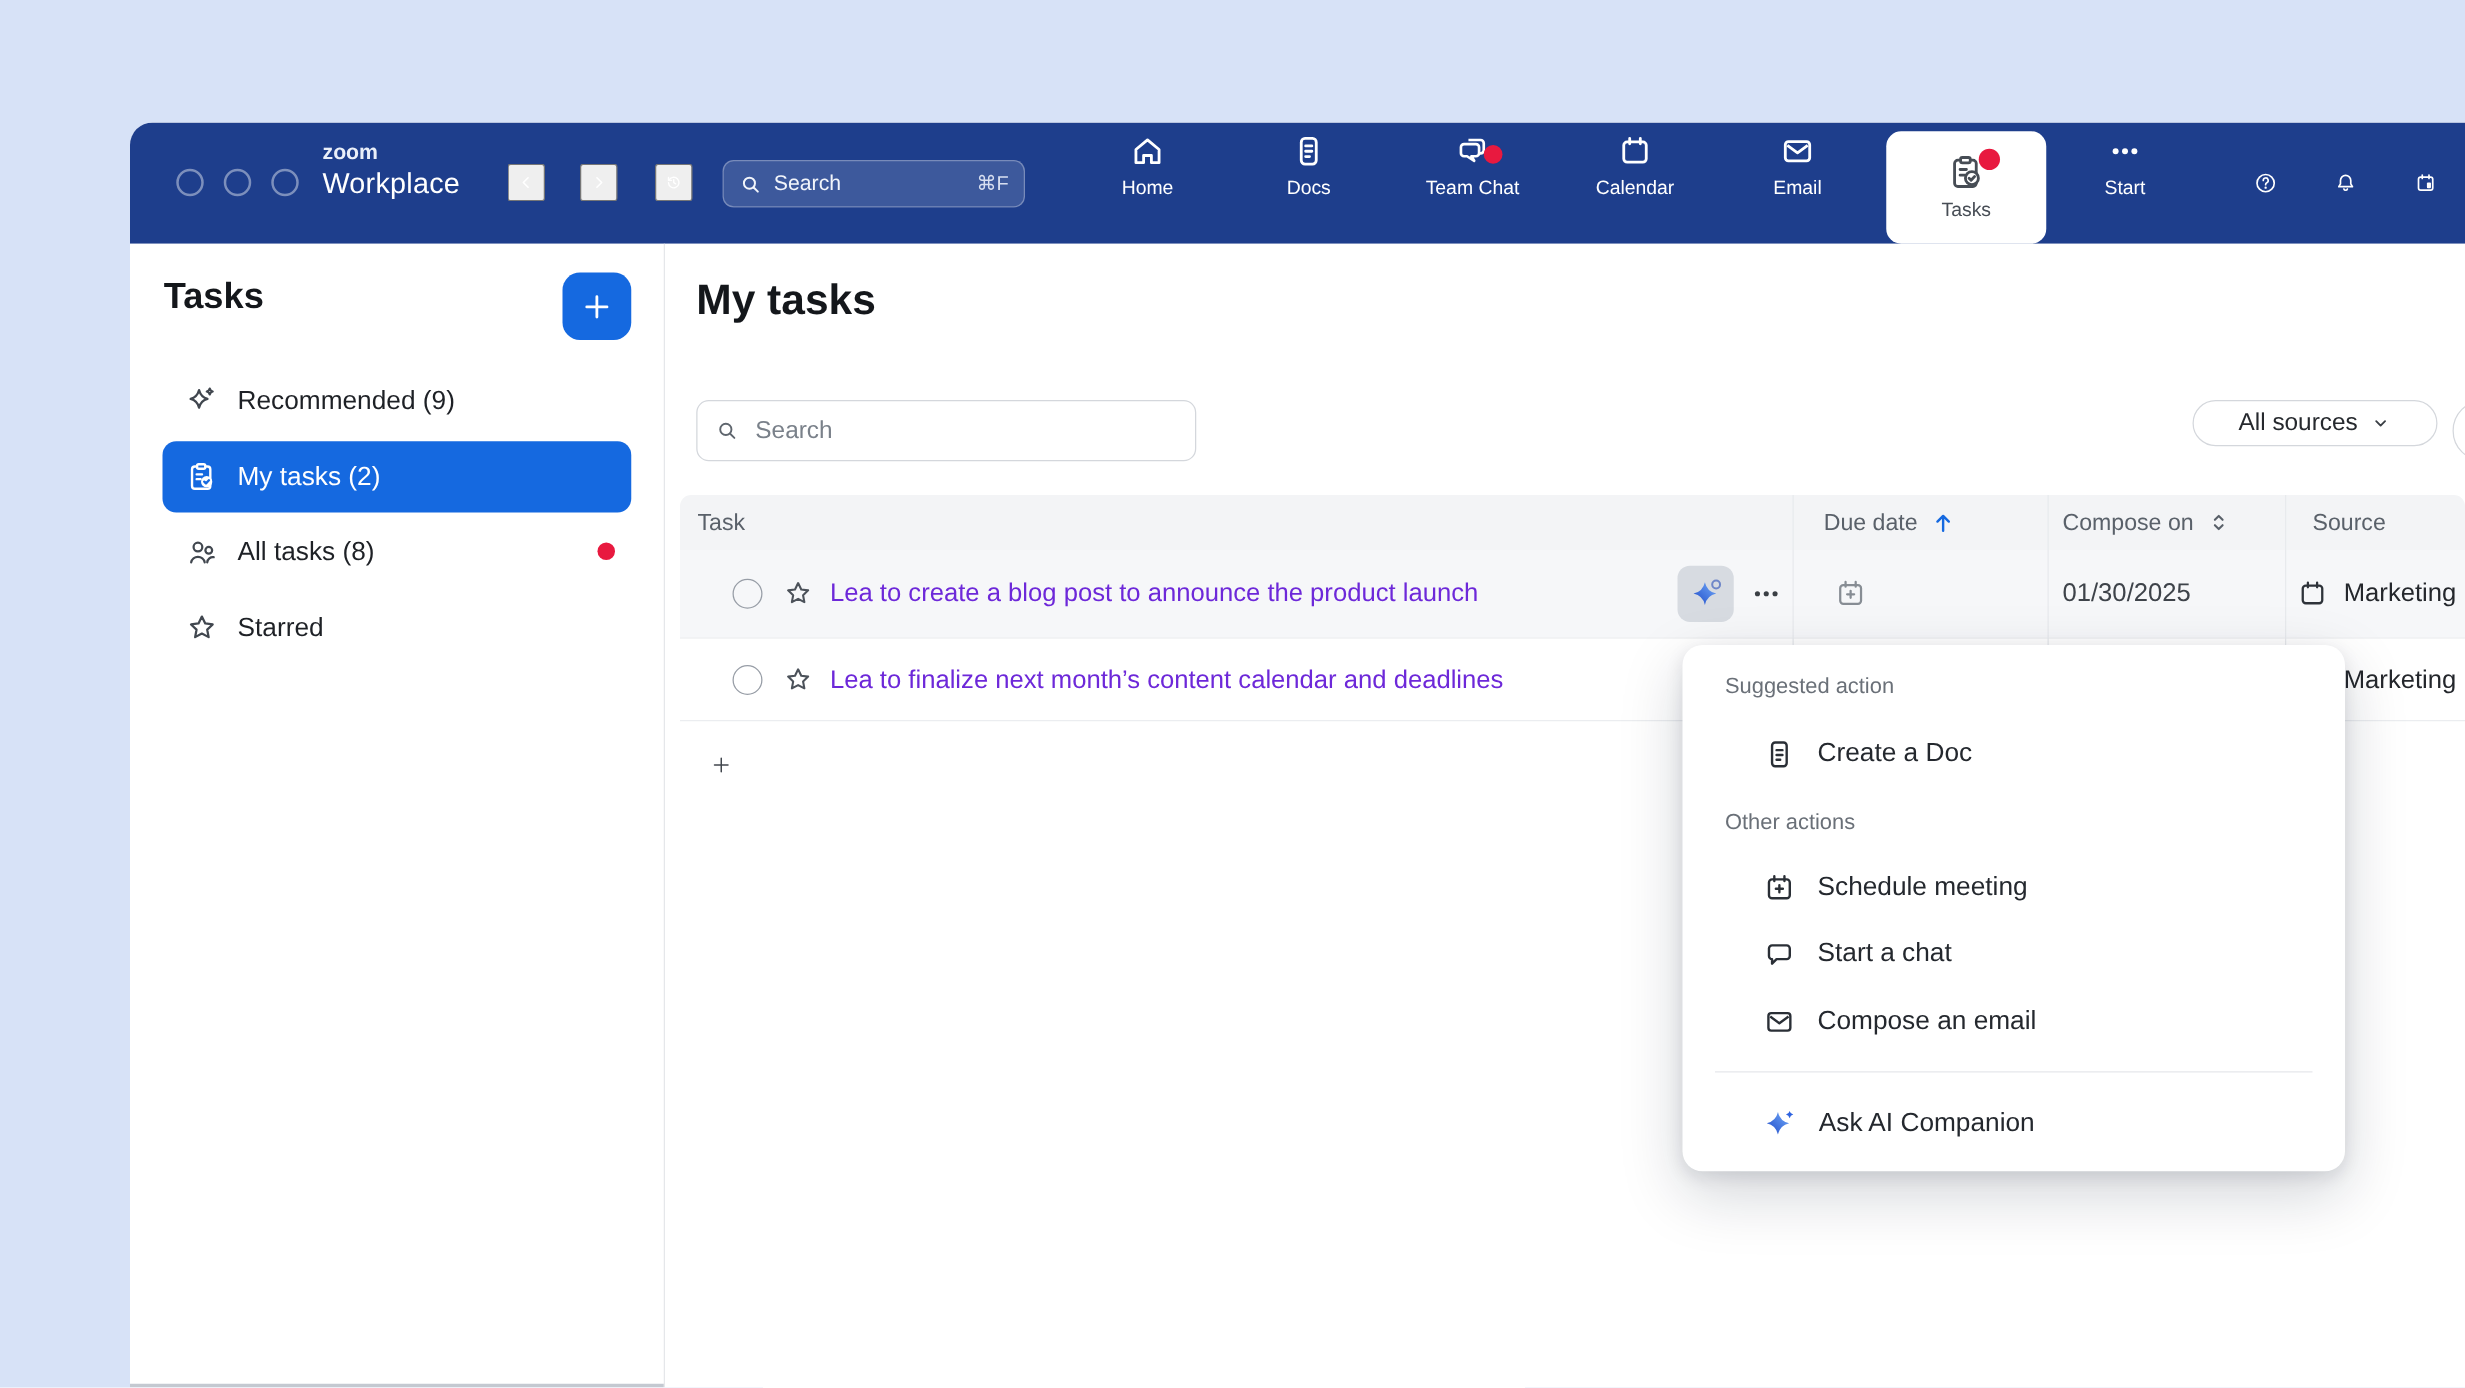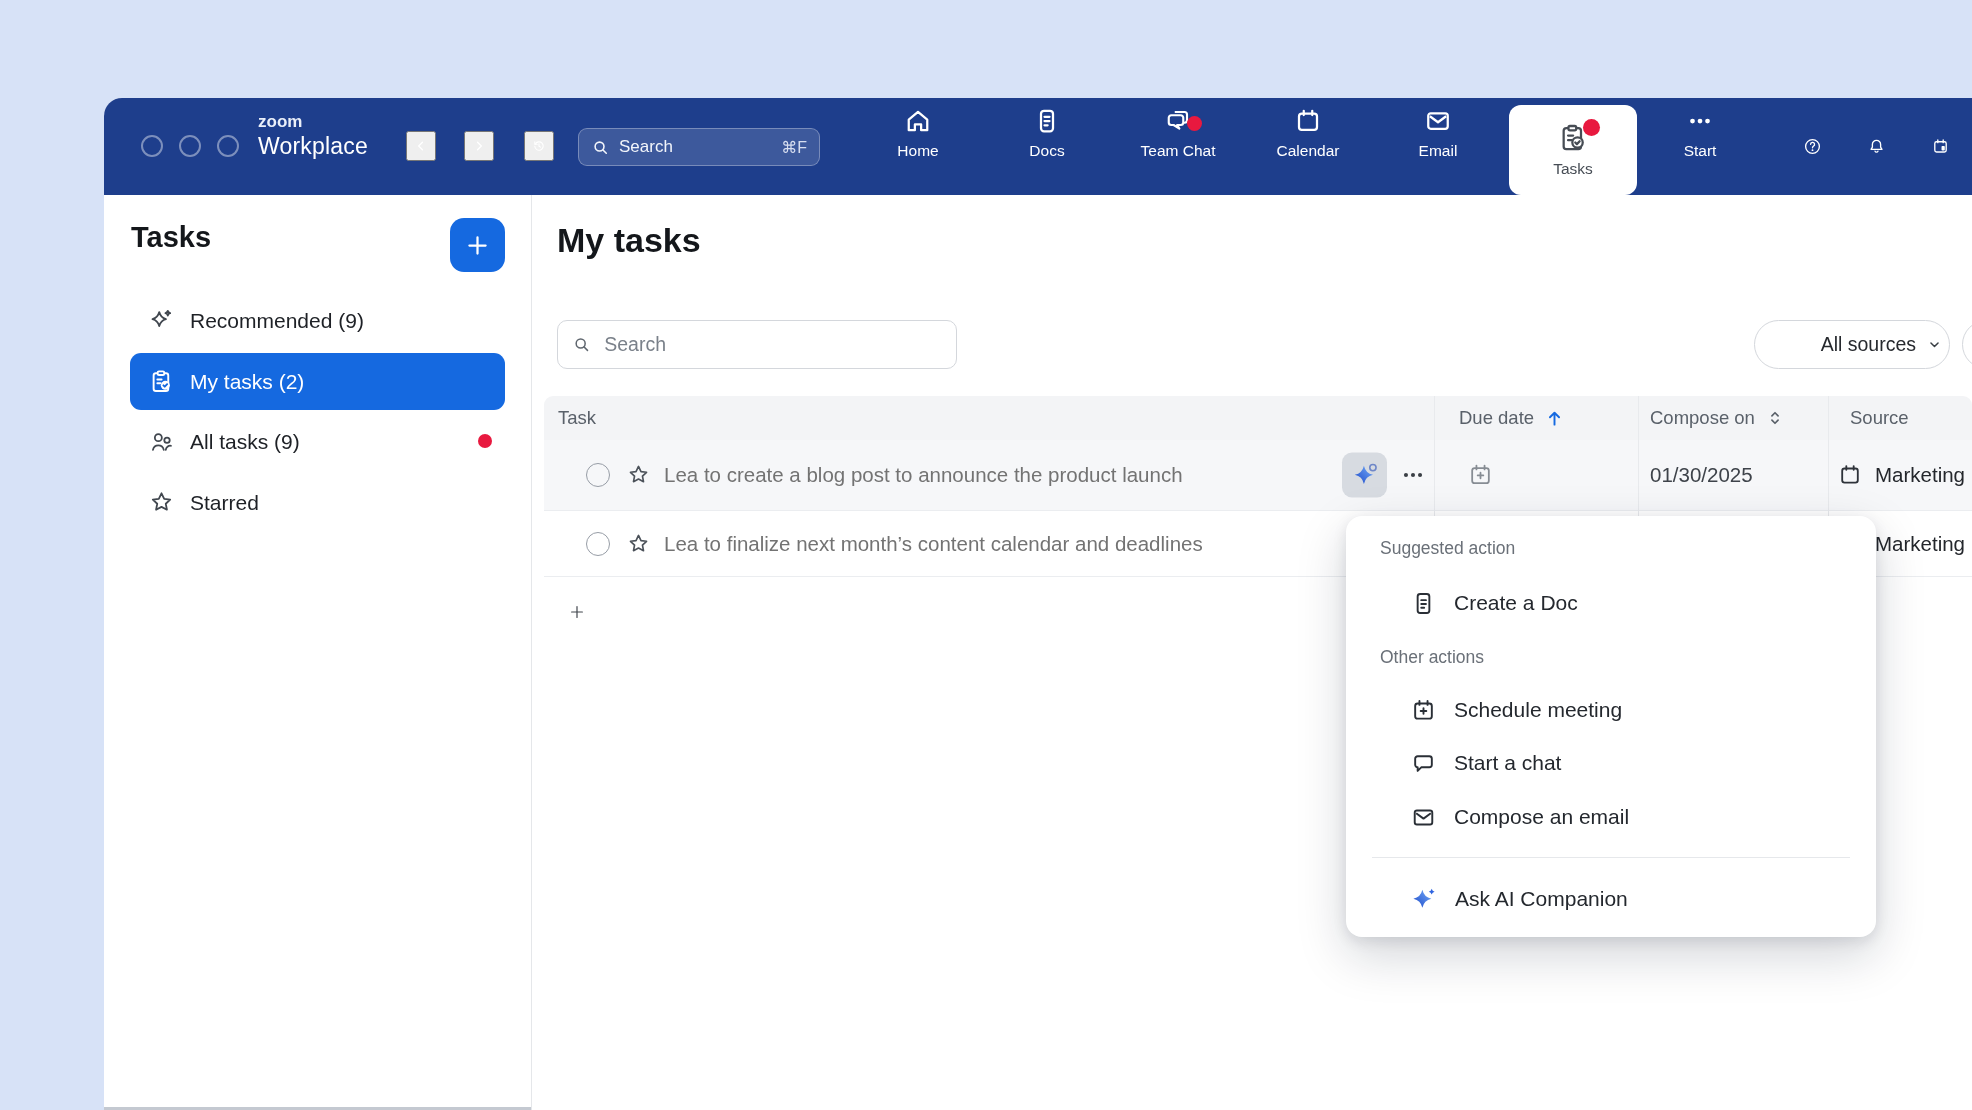--- a/index.html
+++ b/index.html
@@ -64,41 +64,41 @@
   .sb-bottom-line{position:absolute;bottom:0;left:0;width:100%;height:3px;background:#C4C9D1;}
 
   .main{flex:1;position:relative;background:#fff;}
   .page-title{position:absolute;left:25px;top:26px;font-size:34px;font-weight:bold;color:#14171B;margin:0;}
   .search-box{position:absolute;left:25px;top:125px;width:400px;height:49px;border:1.5px solid #D4D7DC;
               border-radius:10px;display:flex;align-items:center;gap:11px;padding:0 14px;background:#fff;}
   .search-box .si{color:#5F666E}
   .search-box input{border:none;outline:none;font-size:19.5px;color:#222;width:100%;
                     font-family:"Liberation Sans",sans-serif;background:transparent;}
   .search-box input::placeholder{color:#7A818A}
-  .sources-pill{position:absolute;left:1222px;top:125px;width:196px;height:49px;border:1.5px solid #D4D7DC;
-                border-radius:25px;background:#fff;display:flex;align-items:center;justify-content:flex-end;
+  .sources-pill{position:absolute;left:1222px;top:125px;width:196px;height:37px;border:1.5px solid #D4D7DC;
+                border-radius:25px;background:#fff;display:flex;align-items:center;justify-content:center;
                 gap:10px;font-size:19.5px;color:#26292E;}
   .partial-pill{position:absolute;left:1430px;top:125px;width:70px;height:49px;border:1.5px solid #D4D7DC;
                 border-radius:25px;background:#fff;}
 
   
   .table{position:absolute;left:12px;top:201px;right:0;}
   .grid-line{position:absolute;top:0;width:1px;height:181px;background:#E8EAED;z-index:1;}
   .gl1{left:890px}.gl2{left:1094px}.gl3{left:1284px}
   .t-header{position:relative;height:44px;background:var(--hdr-bg);border-radius:9px 9px 0 0;
             font-size:18.5px;color:#5A616A;}
   .hcell{position:absolute;top:50%;transform:translateY(-50%);display:flex;align-items:center;gap:10px;}
   .hc-task{left:14px}.hc-due{left:915px}.hc-created{left:1106px}.hc-source{left:1306px}
   .t-row{position:relative;border-bottom:1px solid #EBEDF0;}
   .r1{height:71px;background:#F6F7F9;}
   .r2{height:66px;background:#fff;}
   .vc{position:absolute;top:50%;transform:translateY(-50%);}
   .cell-check{left:42px;width:24px;height:24px;border-radius:50%;border:1.5px solid #979DA6;background:transparent;}
   .cell-star{left:82px;color:#4C525A}
-  .cell-task{left:120px;font-size:20.5px;color:#737373;white-space:nowrap;}
+  .cell-task{left:120px;font-size:20.5px;color:#6d28d9;white-space:nowrap;}
   .ai-btn{left:798px;width:45px;height:45px;border-radius:10px;background:#D7DBE1;border:none;
           display:flex;align-items:center;justify-content:center;}
   .dots-btn{left:847px;width:44px;height:44px;border:none;background:transparent;color:#3A3F45;
             display:flex;align-items:center;justify-content:center;}
   .cell-due-icon{left:923px;color:#878D94}
   .cell-created{left:1106px;font-size:20.5px;color:#3E434A;}
   .cell-source{left:1293px;display:flex;align-items:center;gap:12px;font-size:20.5px;color:#24272C;white-space:nowrap;}
   .cell-source .src-ic{color:#2E333A}
   .add-row{position:relative;height:70px;}
   .add-plus{position:absolute;left:18px;top:50%;transform:translateY(-50%);width:30px;height:30px;
@@ -265,21 +265,21 @@
         <span>My tasks (2)</span>
       </div>
 
       <div class="sb-item sbt3">
         <svg class="sbi" width="27" height="27" viewBox="0 0 24 24" fill="none" stroke="currentColor" stroke-width="1.6" stroke-linecap="round">
             <circle cx="9.2" cy="8.6" r="3.1"></circle>
             <path d="M4.4 19.4a4.9 4.9 0 0 1 9.6 0"></path>
             <circle cx="16.9" cy="10.9" r="2.4"></circle>
             <path d="M15.8 19.4a4 4 0 0 1 4.6-3.6"></path>
           </svg>
-        <span>All tasks (9)</span>
+        <span>All tasks (8)</span>
         <span class="sb-dot"></span>
       </div>
 
       <div class="sb-item sbt4">
         <svg class="sbi" width="27" height="27" viewBox="0 0 24 24" fill="none" stroke="currentColor" stroke-width="1.6" stroke-linejoin="round">
             <path d="M12 3.8l2.4 4.9 5.3.7-3.9 3.7 1 5.3L12 15.9l-4.8 2.5 1-5.3-3.9-3.7 5.3-.7z"></path>
           </svg>
         <span>Starred</span>
       </div>
 

